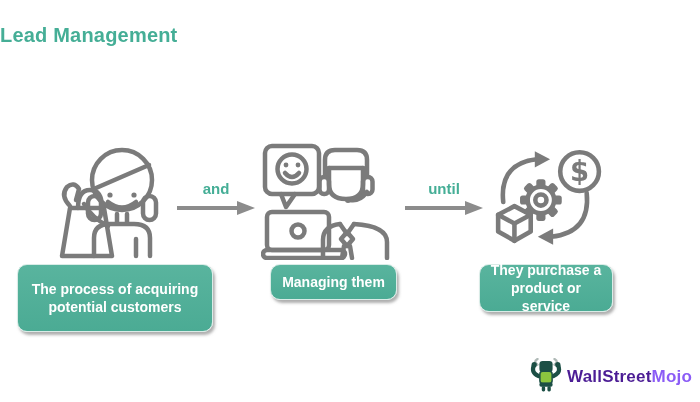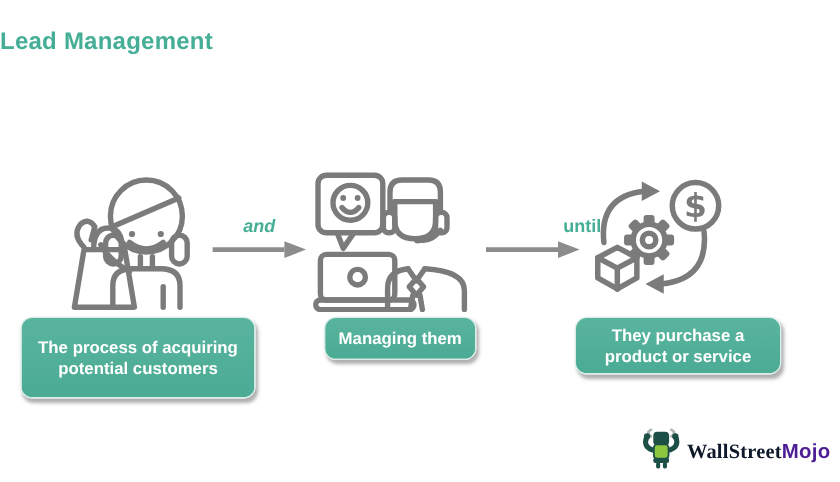--- a/index.html
+++ b/index.html
@@ -26,22 +26,22 @@
     box-shadow:2px 3px 3px rgba(110,110,110,.55);
     color:#ffffff; font-weight:bold; font-size:14px; line-height:1.3;
     display:flex; align-items:center; justify-content:center; text-align:center;
     padding:4px 8px;
   }
   .logo{
     position:absolute; right:8px; bottom:6px;
     display:flex; align-items:center; gap:5px;
   }
   .logo-text{ font-size:17px; font-weight:bold; letter-spacing:.2px; }
-  .logo-text .navy{ color:#0f172a;font-family:Liberation Serif, serif; }
-  .logo-text .teal{ color:#4c1d95; }
+  .logo-text .navy{ color:#4c1d95; }
+  .logo-text .teal{ color:#8b5cf6; }
   .ico{ stroke:#7B7B7B; stroke-width:4.5; fill:none; stroke-linecap:round; stroke-linejoin:round; }
   .ico-fill{ fill:#7B7B7B; stroke:none; }
 </style>
 </head>
 <body>
 
 <div class="canvas">
 
   <div class="page-title">Lead Management</div>
 
@@ -61,21 +61,21 @@
         <path d="M 32,66 Q 32,48 44,48 Q 56,48 56,66"></path>
         <path d="M 24,64 Q 14,54 21,45 Q 28,39 33,47 L 30,58"></path>
       </g>
       <g class="ico-fill">
         <circle cx="64" cy="53" r="2.6"></circle>
         <circle cx="88" cy="53" r="2.6"></circle>
       </g>
     </svg>
   </div>
 
-  <div class="connector-label" style="left:177px; top:180px;font-style:italic;">and</div>
+  <div class="connector-label" style="left:177px; top:180px;">and</div>
   <div class="connector-arrow" style="left:177px; top:200px;">
     <svg width="78" height="16" viewBox="0 0 78 16">
       <line x1="0" y1="8" x2="60" y2="8" stroke="#8C8C8C" stroke-width="4"></line>
       <polygon points="60,1 78,8 60,15" fill="#8C8C8C"></polygon>
     </svg>
   </div>
 
   <div class="icon-wrap" style="left:261px; top:140px;">
     <svg width="132" height="120" viewBox="0 0 132 120">
       <g class="ico">
@@ -99,21 +99,21 @@
         <rect x="2" y="110" width="82" height="8" rx="4"></rect>
       </g>
       <g class="ico-fill">
         <circle cx="25" cy="25" r="2.4"></circle>
         <circle cx="37" cy="25" r="2.4"></circle>
         <circle cx="87" cy="60" r="3"></circle>
       </g>
     </svg>
   </div>
 
-  <div class="connector-label" style="left:423px; top:180px;text-align:right;">until</div>
+  <div class="connector-label" style="left:405px; top:180px;">until</div>
   <div class="connector-arrow" style="left:405px; top:200px;">
     <svg width="78" height="16" viewBox="0 0 78 16">
       <line x1="0" y1="8" x2="60" y2="8" stroke="#8C8C8C" stroke-width="4"></line>
       <polygon points="60,1 78,8 60,15" fill="#8C8C8C"></polygon>
     </svg>
   </div>
 
   <div class="icon-wrap" style="left:490px; top:147px;">
     <svg width="114" height="104" viewBox="0 0 112 102">
       <g class="ico">
@@ -144,21 +144,21 @@
   </div>
 
   <div class="stage-box" style="left:17px; top:264px; width:196px; height:68px;">
     <span>The process of acquiring potential customers</span>
   </div>
 
   <div class="stage-box" style="left:270px; top:264px; width:127px; height:36px;align-items:center;">
     <span>Managing them</span>
   </div>
 
-  <div class="stage-box" style="left:479px; top:264px; width:172px; height:48px;">
+  <div class="stage-box" style="left:479px; top:264px; width:134px; height:48px;">
     <span>They purchase a product or service</span>
   </div>
 
   <div class="logo">
     <span>
       <svg width="32" height="34" viewBox="0 0 34 36">
         <path d="M 8,7 Q 3,4 8,1" stroke="#AFB9B6" stroke-width="2.5" fill="none" stroke-linecap="round"></path>
         <path d="M 26,7 Q 31,4 26,1" stroke="#AFB9B6" stroke-width="2.5" fill="none" stroke-linecap="round"></path>
         <path d="M 9,19 Q 1,16 4,8" stroke="#1C4F45" stroke-width="4.5" fill="none" stroke-linecap="round"></path>
         <path d="M 25,19 Q 33,16 30,8" stroke="#1C4F45" stroke-width="4.5" fill="none" stroke-linecap="round"></path>

